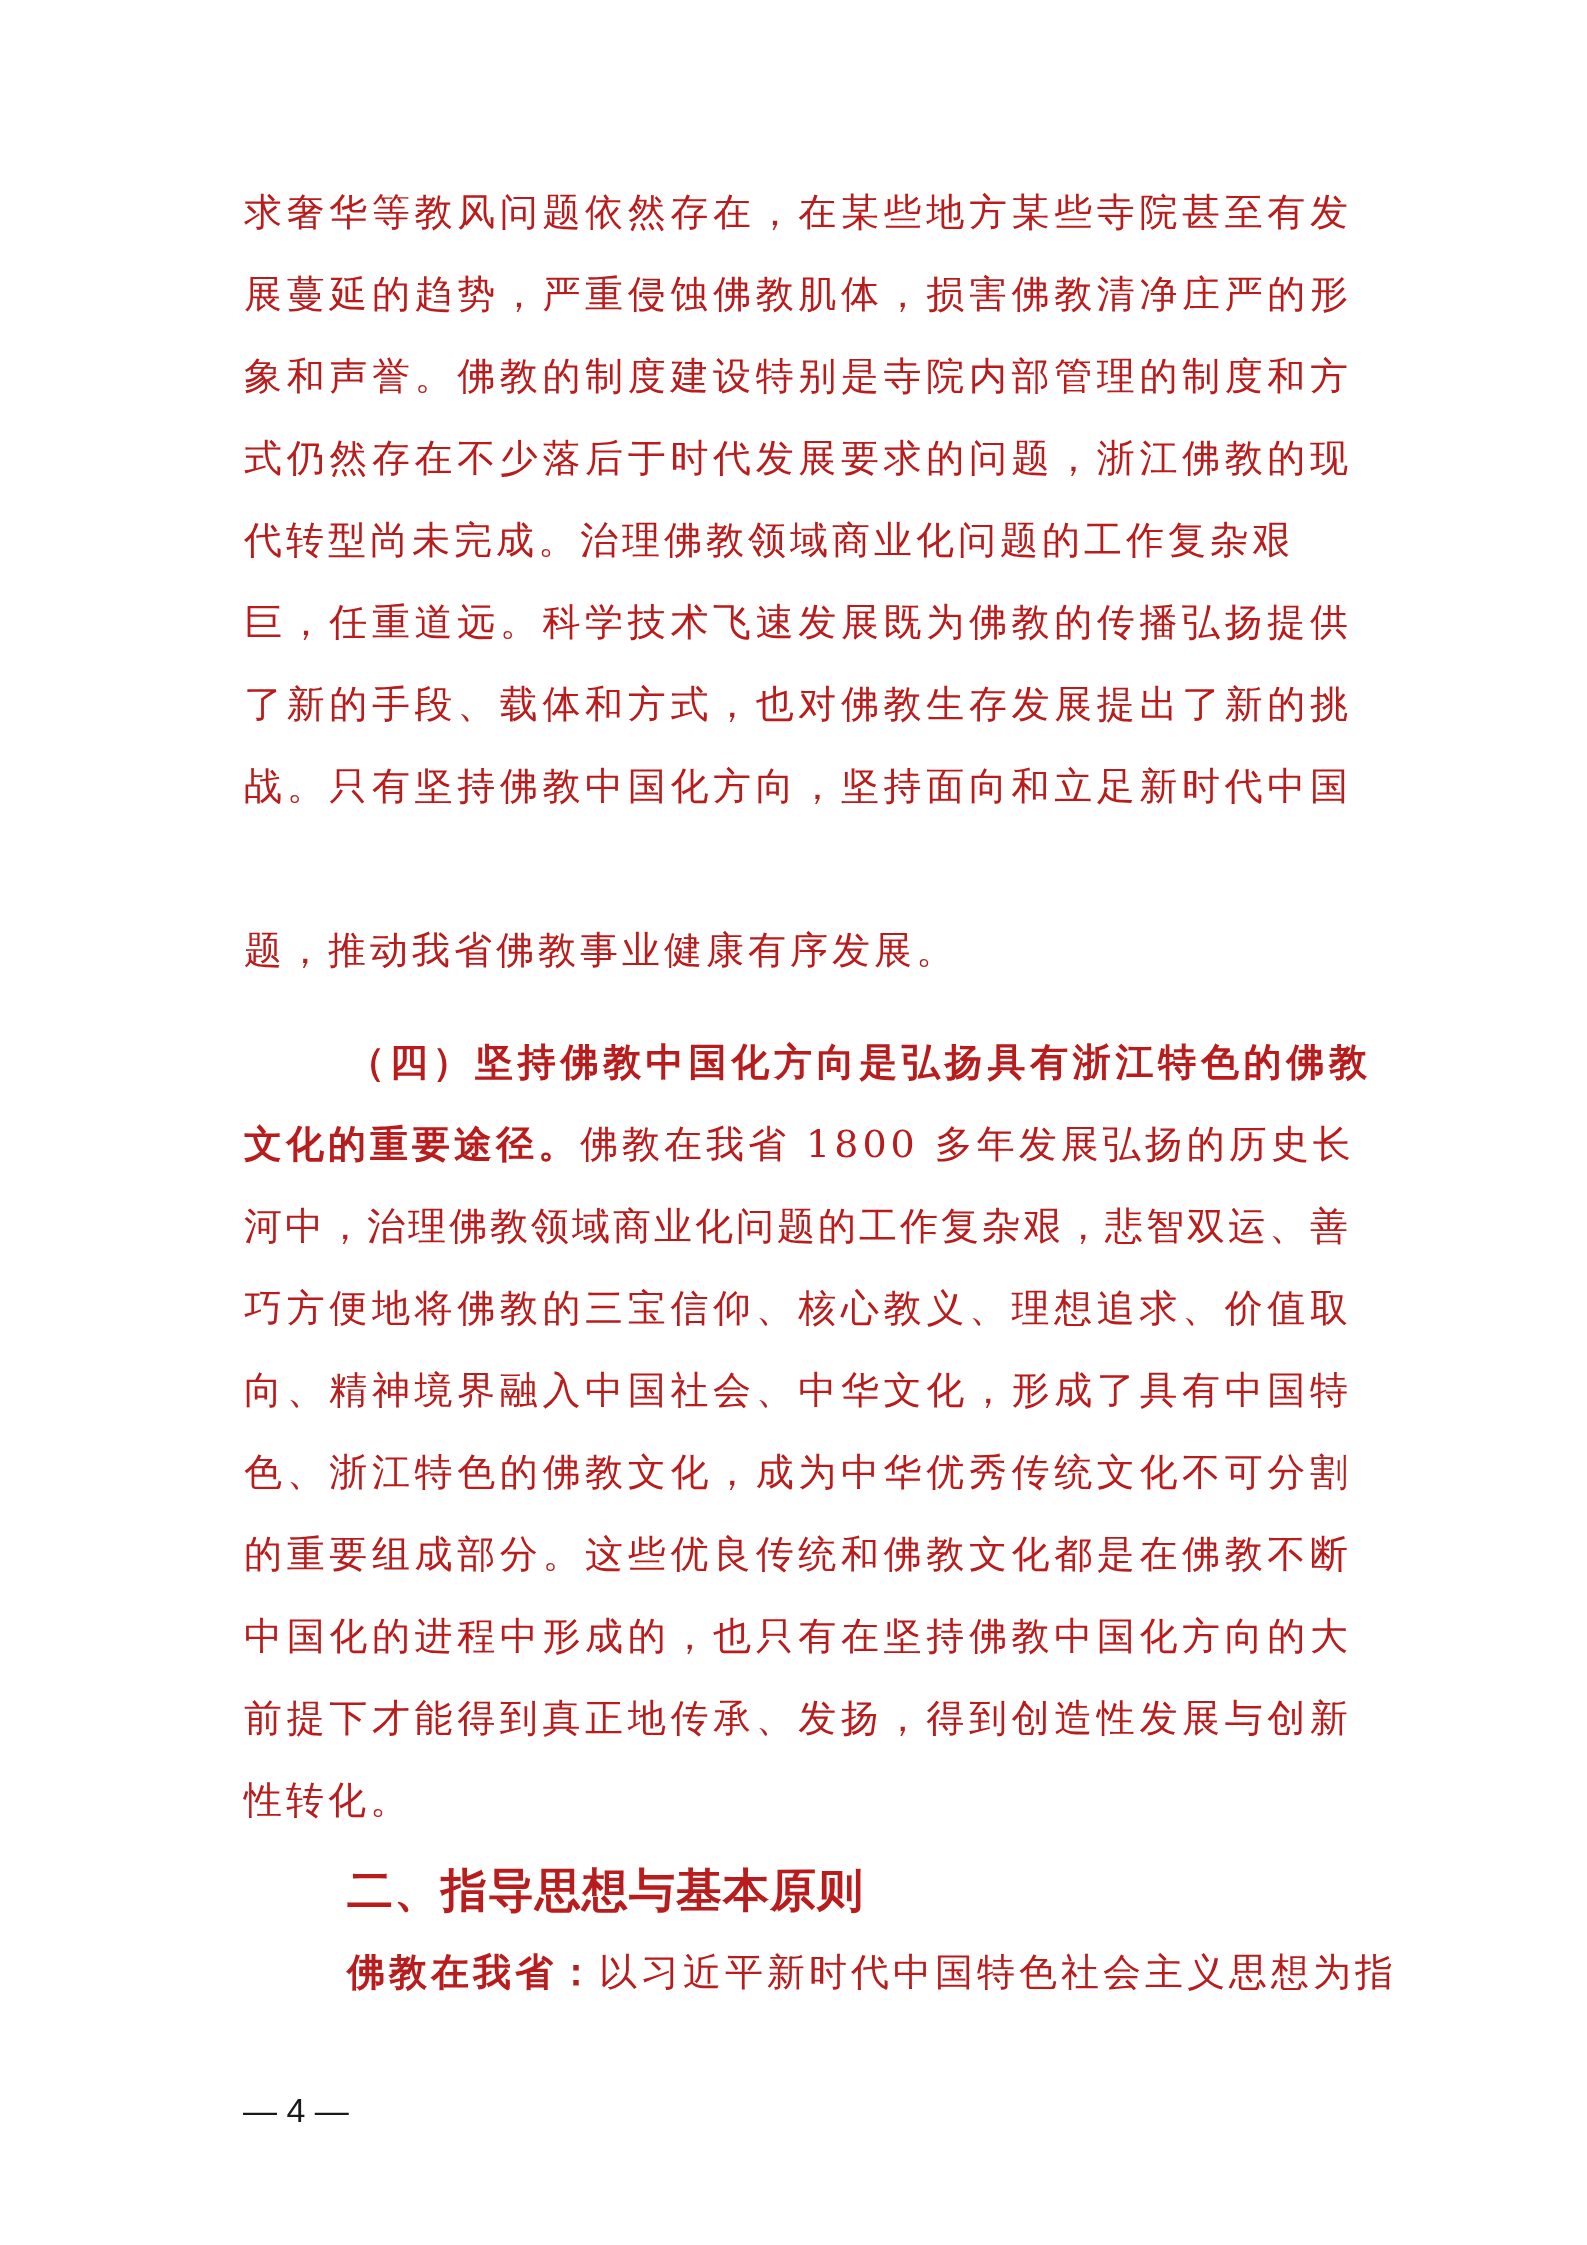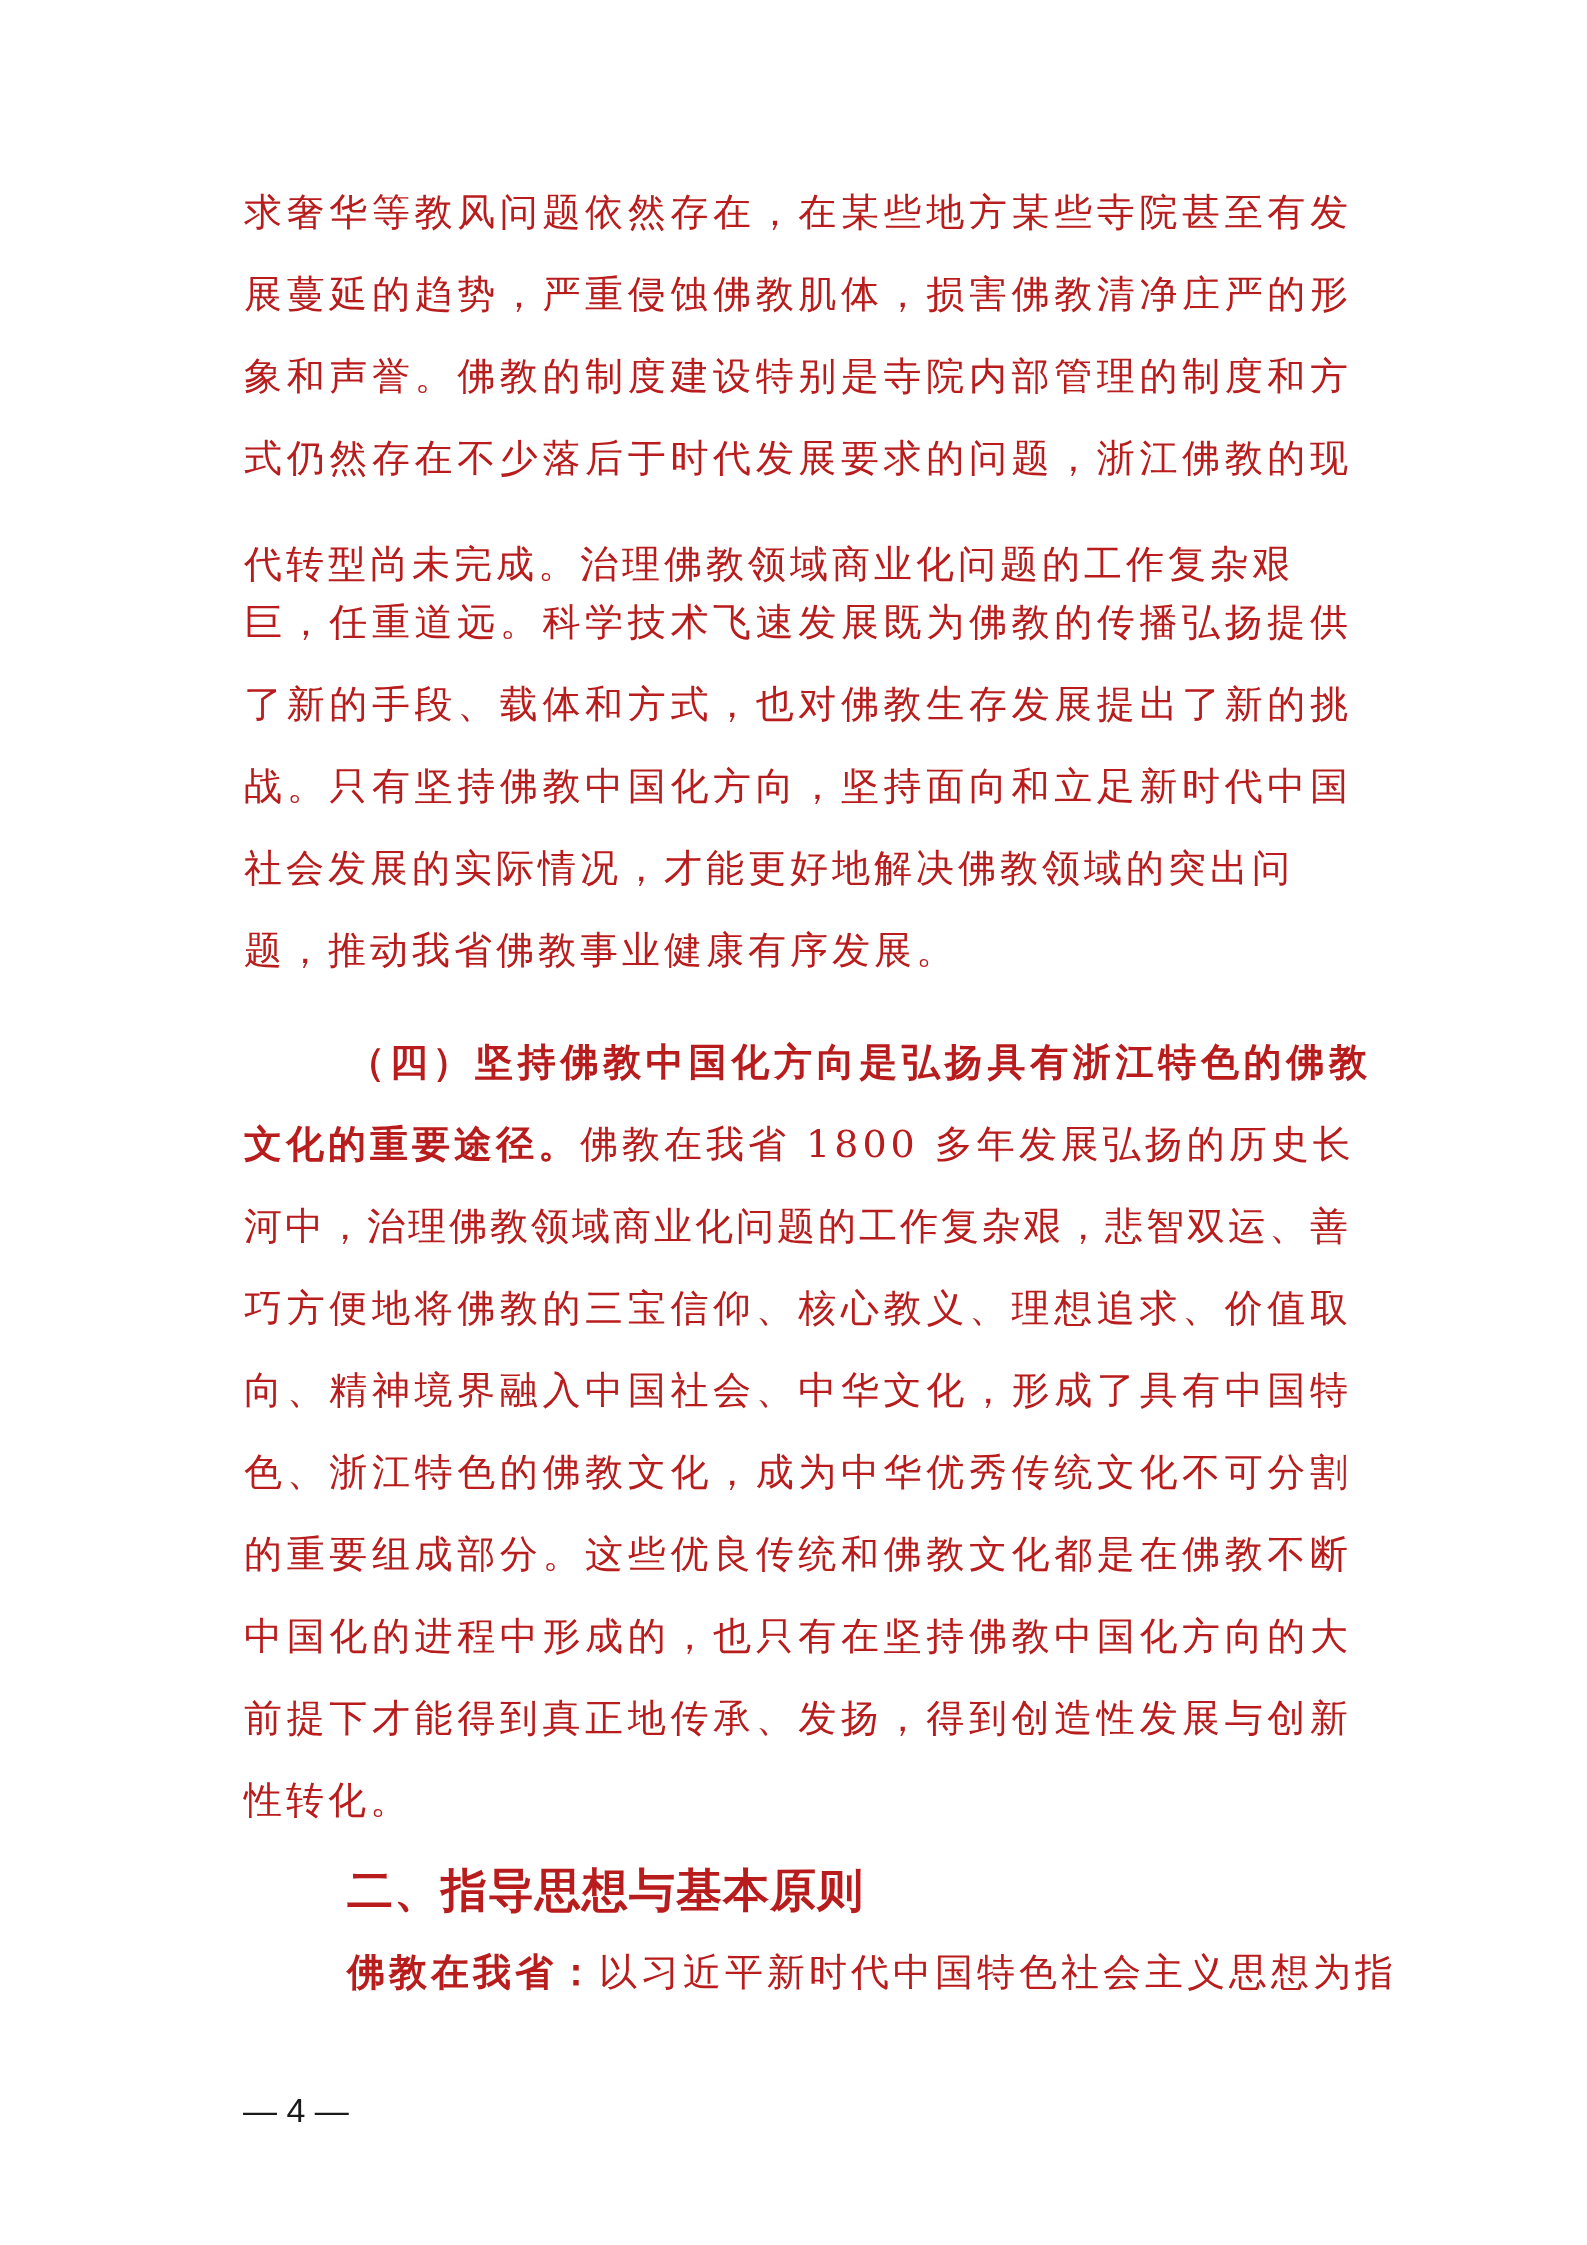--- a/index.html
+++ b/index.html
@@ -39,25 +39,24 @@
 </style>
 </head>
 <body>
 
 <div class="page">
 
   <div class="line justify" style="top:182px">求奢华等教风问题依然存在，在某些地方某些寺院甚至有发</div>
   <div class="line justify" style="top:264px">展蔓延的趋势，严重侵蚀佛教肌体，损害佛教清净庄严的形</div>
   <div class="line justify" style="top:346px">象和声誉。佛教的制度建设特别是寺院内部管理的制度和方</div>
   <div class="line justify" style="top:428px">式仍然存在不少落后于时代发展要求的问题，浙江佛教的现</div>
-  <div class="line" style="top:534px">代转型尚未完成。治理佛教领域商业化问题的工作复杂艰</div>
+  <div class="line" style="top:510px">代转型尚未完成。治理佛教领域商业化问题的工作复杂艰</div>
   <div class="line justify" style="top:592px">巨，任重道远。科学技术飞速发展既为佛教的传播弘扬提供</div>
   <div class="line justify" style="top:674px">了新的手段、载体和方式，也对佛教生存发展提出了新的挑</div>
   <div class="line justify" style="top:756px">战。只有坚持佛教中国化方向，坚持面向和立足新时代中国</div>
-  <div class="line" style="top:838px">社会发展的实际情况，才能更好地解决佛教领域的突出问</div>
   <div class="line" style="top:920px">题，推动我省佛教事业健康有序发展。</div>
 
   <div class="line justify indent bold" style="top:1032px">（四）坚持佛教中国化方向是弘扬具有浙江特色的佛教</div>
   <div class="line" style="top:1114px">
     <span class="bold">文化的重要途径。</span><span>佛教在我省 1800 多年发展弘扬的历史长</span>
   </div>
   <div class="line justify" style="top:1196px">河中，治理佛教领域商业化问题的工作复杂艰，悲智双运、善</div>
   <div class="line justify" style="top:1278px">巧方便地将佛教的三宝信仰、核心教义、理想追求、价值取</div>
   <div class="line justify" style="top:1360px">向、精神境界融入中国社会、中华文化，形成了具有中国特</div>
   <div class="line justify" style="top:1442px">色、浙江特色的佛教文化，成为中华优秀传统文化不可分割</div>

